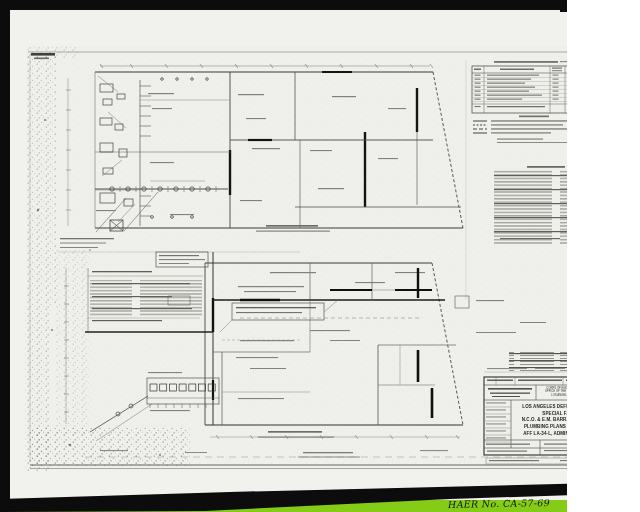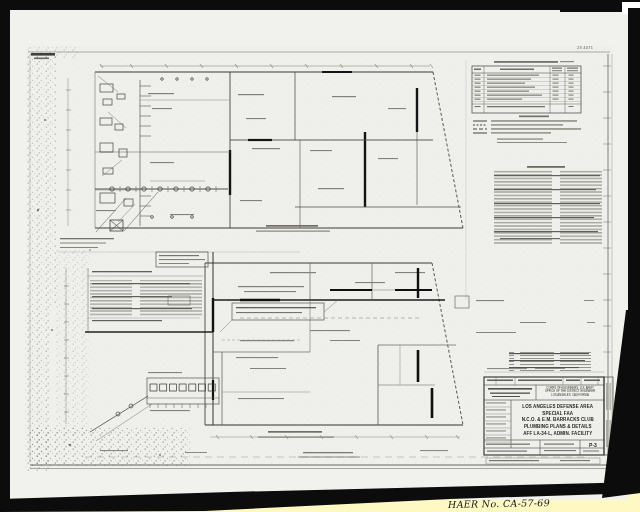--- a/index.html
+++ b/index.html
@@ -1,16 +1,16 @@
 <!DOCTYPE html>
 <html><head>
 <meta charset="utf-8">
 <style>
   html,body{margin:0;padding:0;background:#ffffff;}
-  .scene{position:relative;width:640px;height:512px;background:#fef9c3;overflow:hidden;
+  .scene{position:relative;width:567px;height:512px;background:#84cc16;overflow:hidden;
          font-family:"Liberation Sans", sans-serif;}
   .scene svg{position:absolute;left:0;top:0;}
   .ovl{position:absolute;pointer-events:none;}
   .scale50{transform:scale(0.5);transform-origin:0 0;}
   .ttl{width:183px;font-size:9px;line-height:13.6px;font-weight:bold;text-align:center;
        color:#1b1b18;filter:blur(0.25px);letter-spacing:.2px;}
   .agy{width:132px;font-size:5.6px;line-height:6.8px;text-align:center;color:#383832;filter:blur(0.3px);}
   .cnr{font-size:8px;color:#5b5b54;filter:blur(0.3px);letter-spacing:.5px;}
   .shn{width:44px;font-size:10px;text-align:center;color:#2c2c27;filter:blur(0.3px);font-weight:bold;}
   .cap{font-family:"DejaVu Serif", serif;font-style:italic;font-size:9.5px;color:#161616;

